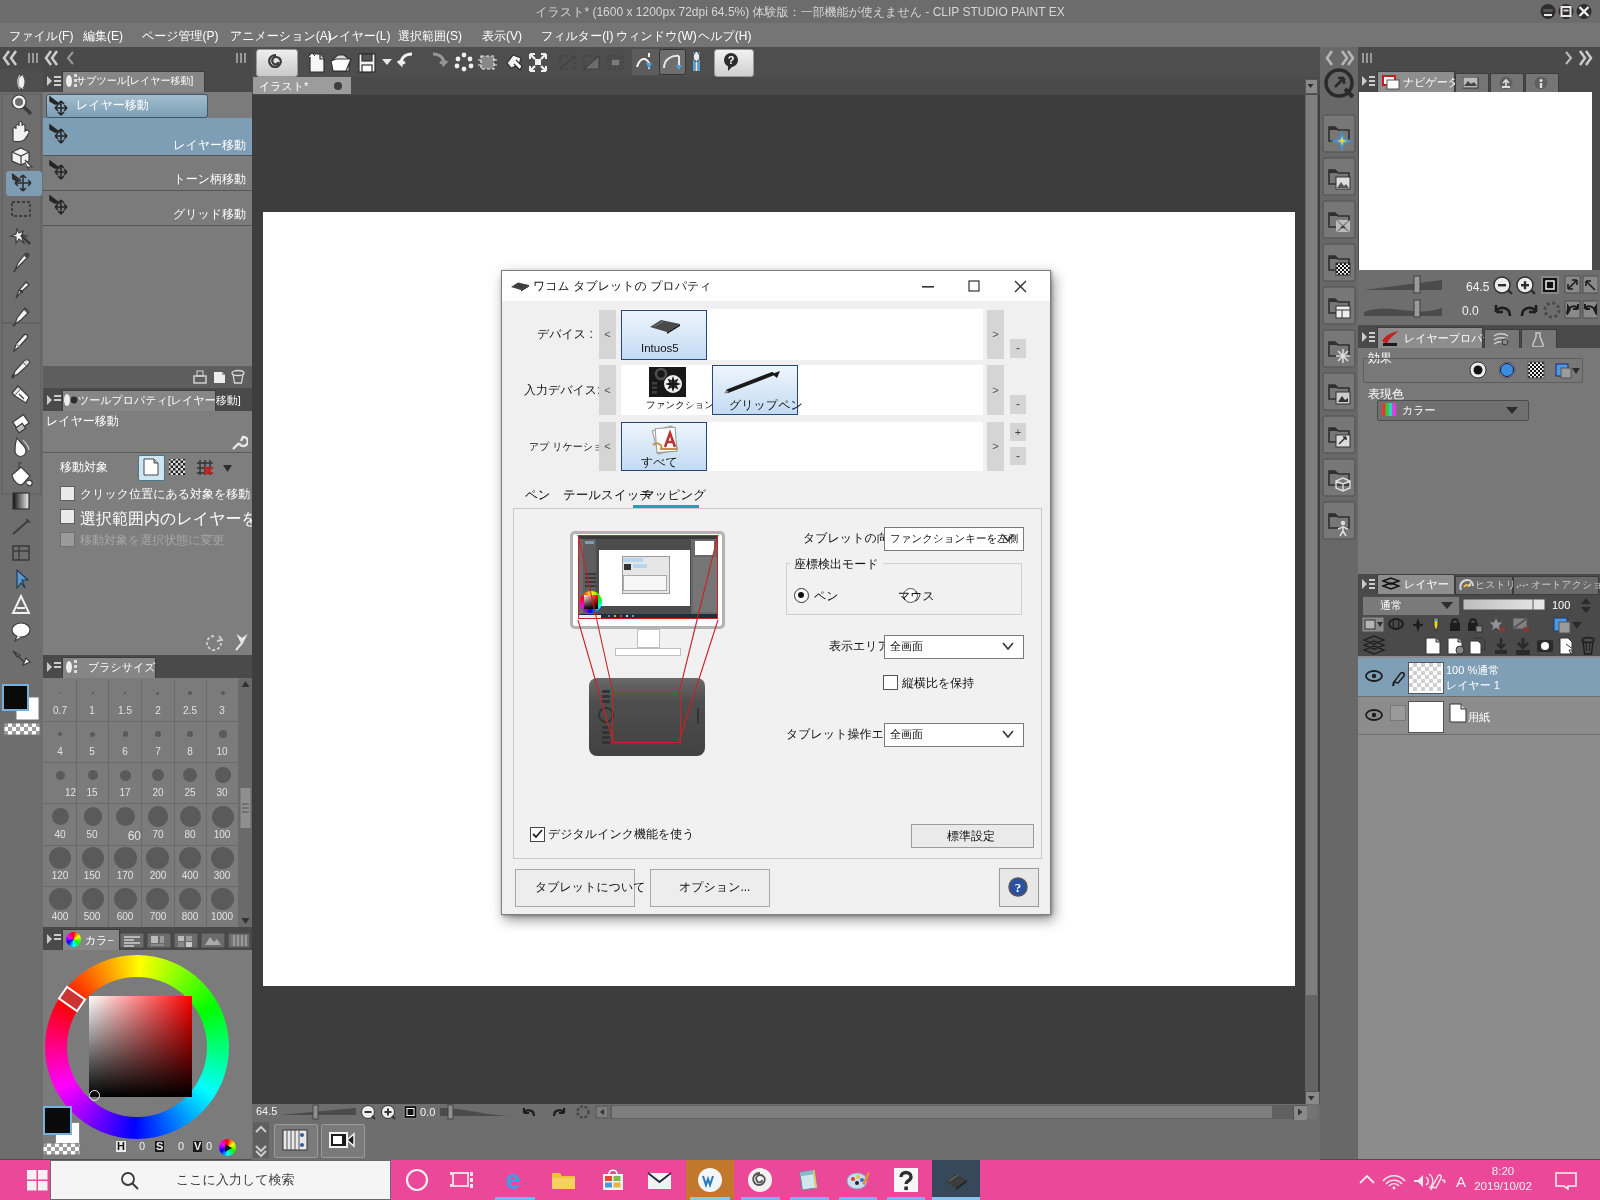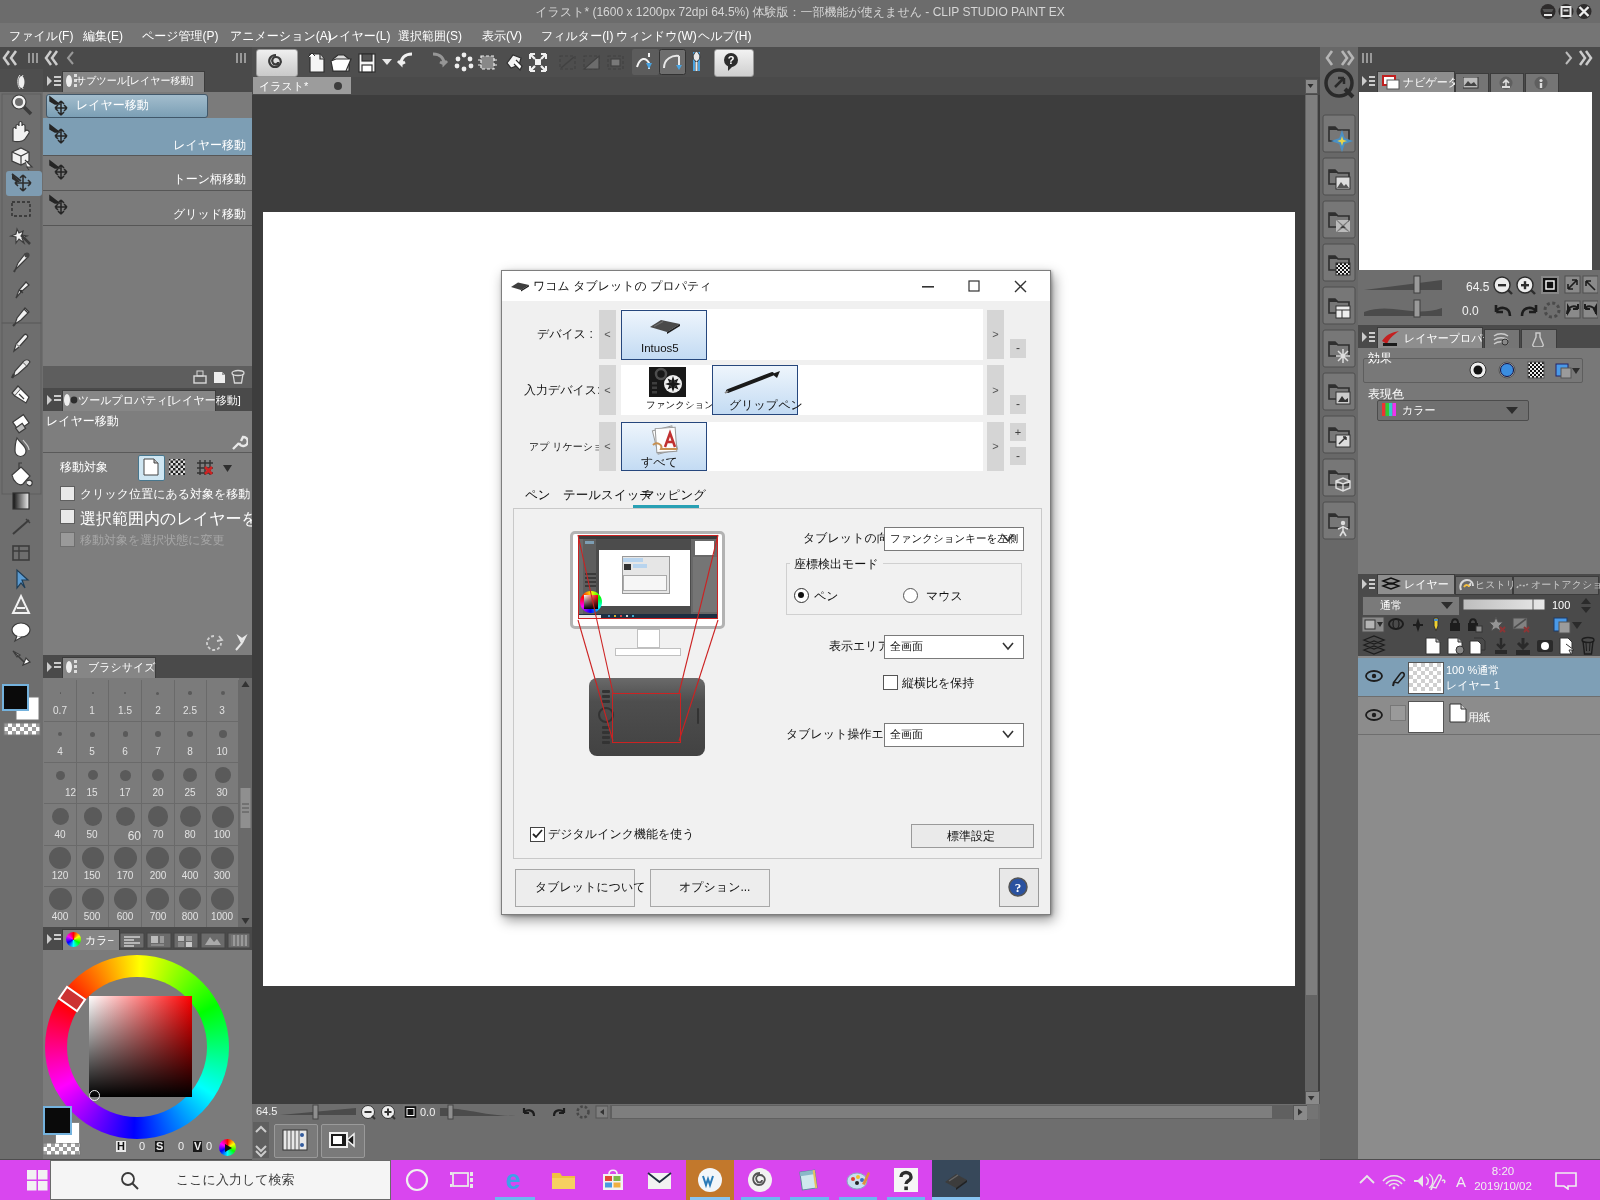--- a/index.html
+++ b/index.html
@@ -1157,21 +1157,21 @@
 <div class="a tx" style="left:388px;top:262px;font-size:10.5px">ファンクションキーを左側</div>
 <svg class="a" style="left:500px;top:263px" width="12" height="9">
         <path d="M1 1 L6 7 L11 1" stroke="#333" stroke-width="1.6" fill="none"></path>
       </svg>
 <div class="a" style="left:284px;top:292px;width:234px;height:50px;border:1px solid #d0d0d0"></div>
 <div class="a tx" style="left:288px;top:287px;background:#f1f1f1;padding:0 4px;font-size:12px">座標検出モード</div>
 <div class="a" style="left:292px;top:317px;width:13px;height:13px;border:1px solid #333;border-radius:50%;background:#fff"></div>
 <div class="a" style="left:296px;top:321px;width:6px;height:6px;border-radius:50%;background:#111"></div>
 <div class="a tx" style="left:312px;top:319px;font-size:12px">ペン</div>
 <div class="a" style="left:401px;top:317px;width:13px;height:13px;border:1px solid #555;border-radius:50%;background:#fff"></div>
-<div class="a tx" style="left:424px;top:319px;font-size:12px">マウス</div>
+<div class="a tx" style="left:396px;top:319px;font-size:12px">マウス</div>
 <div class="a tx" style="left:327px;top:369px;font-size:12px">表示エリア:</div>
 <div class="a" style="left:382px;top:364px;width:138px;height:22px;background:#fff;border:1px solid #7a7a7a"></div>
 <div class="a tx" style="left:388px;top:370px;font-size:11px">全画面</div>
 <svg class="a" style="left:500px;top:371px" width="12" height="9">
         <path d="M1 1 L6 7 L11 1" stroke="#333" stroke-width="1.6" fill="none"></path>
       </svg>
 <div class="a" style="left:381px;top:404px;width:13px;height:13px;border:1px solid #555;background:#fff"></div>
 <div class="a tx" style="left:400px;top:406px;font-size:12px">縦横比を保持</div>
 <div class="a tx" style="left:284px;top:457px;font-size:12px">タブレット操作エリア:</div>
 <div class="a" style="left:382px;top:452px;width:138px;height:22px;background:#fff;border:1px solid #7a7a7a"></div>
@@ -1192,21 +1192,21 @@
 <div class="a tx" style="left:33px;top:610px;font-size:12px">タブレットについて</div>
 <div class="a" style="left:148px;top:598px;width:118px;height:36px;background:#ededed;border:1px solid #a8a8a8"></div>
 <div class="a tx" style="left:177px;top:610px;font-size:12px">オプション...</div>
 <div class="a" style="left:497px;top:597px;width:38px;height:37px;background:#e8e8e8;border:1px solid #9a9a9a"></div>
 <svg class="a" style="left:506px;top:606px" width="20" height="20">
         <circle cx="10" cy="10" r="9" fill="#2a52a0" stroke="#555" stroke-width="1.5"></circle>
         <text x="10" y="14.5" font-size="13" font-weight="bold" fill="#fff" text-anchor="middle" font-family="Liberation Serif">?</text>
       </svg>
 </div>
 
-<div class="a" id="taskbar" style="left:0;top:1160px;width:1600px;height:40px;background:#d946ef">
+<div class="a" id="taskbar" style="left:0;top:1160px;width:1600px;height:40px;background:#ec4899">
 <svg class="a" style="left:27px;top:10px" width="22" height="21">
         <g fill="#f2f2f2">
           <rect x="0" y="0" width="9.5" height="9.5"></rect>
           <rect x="11" y="0" width="9.5" height="9.5"></rect>
           <rect x="0" y="11" width="9.5" height="9.5"></rect>
           <rect x="11" y="11" width="9.5" height="9.5"></rect>
         </g>
       </svg>
 <div class="a" style="left:50px;top:0;width:341px;height:40px;background:#f5f5f5;border:1px solid #6a6a6a;box-sizing:border-box"></div>
 <svg class="a" style="left:120px;top:11px" width="20" height="19">

